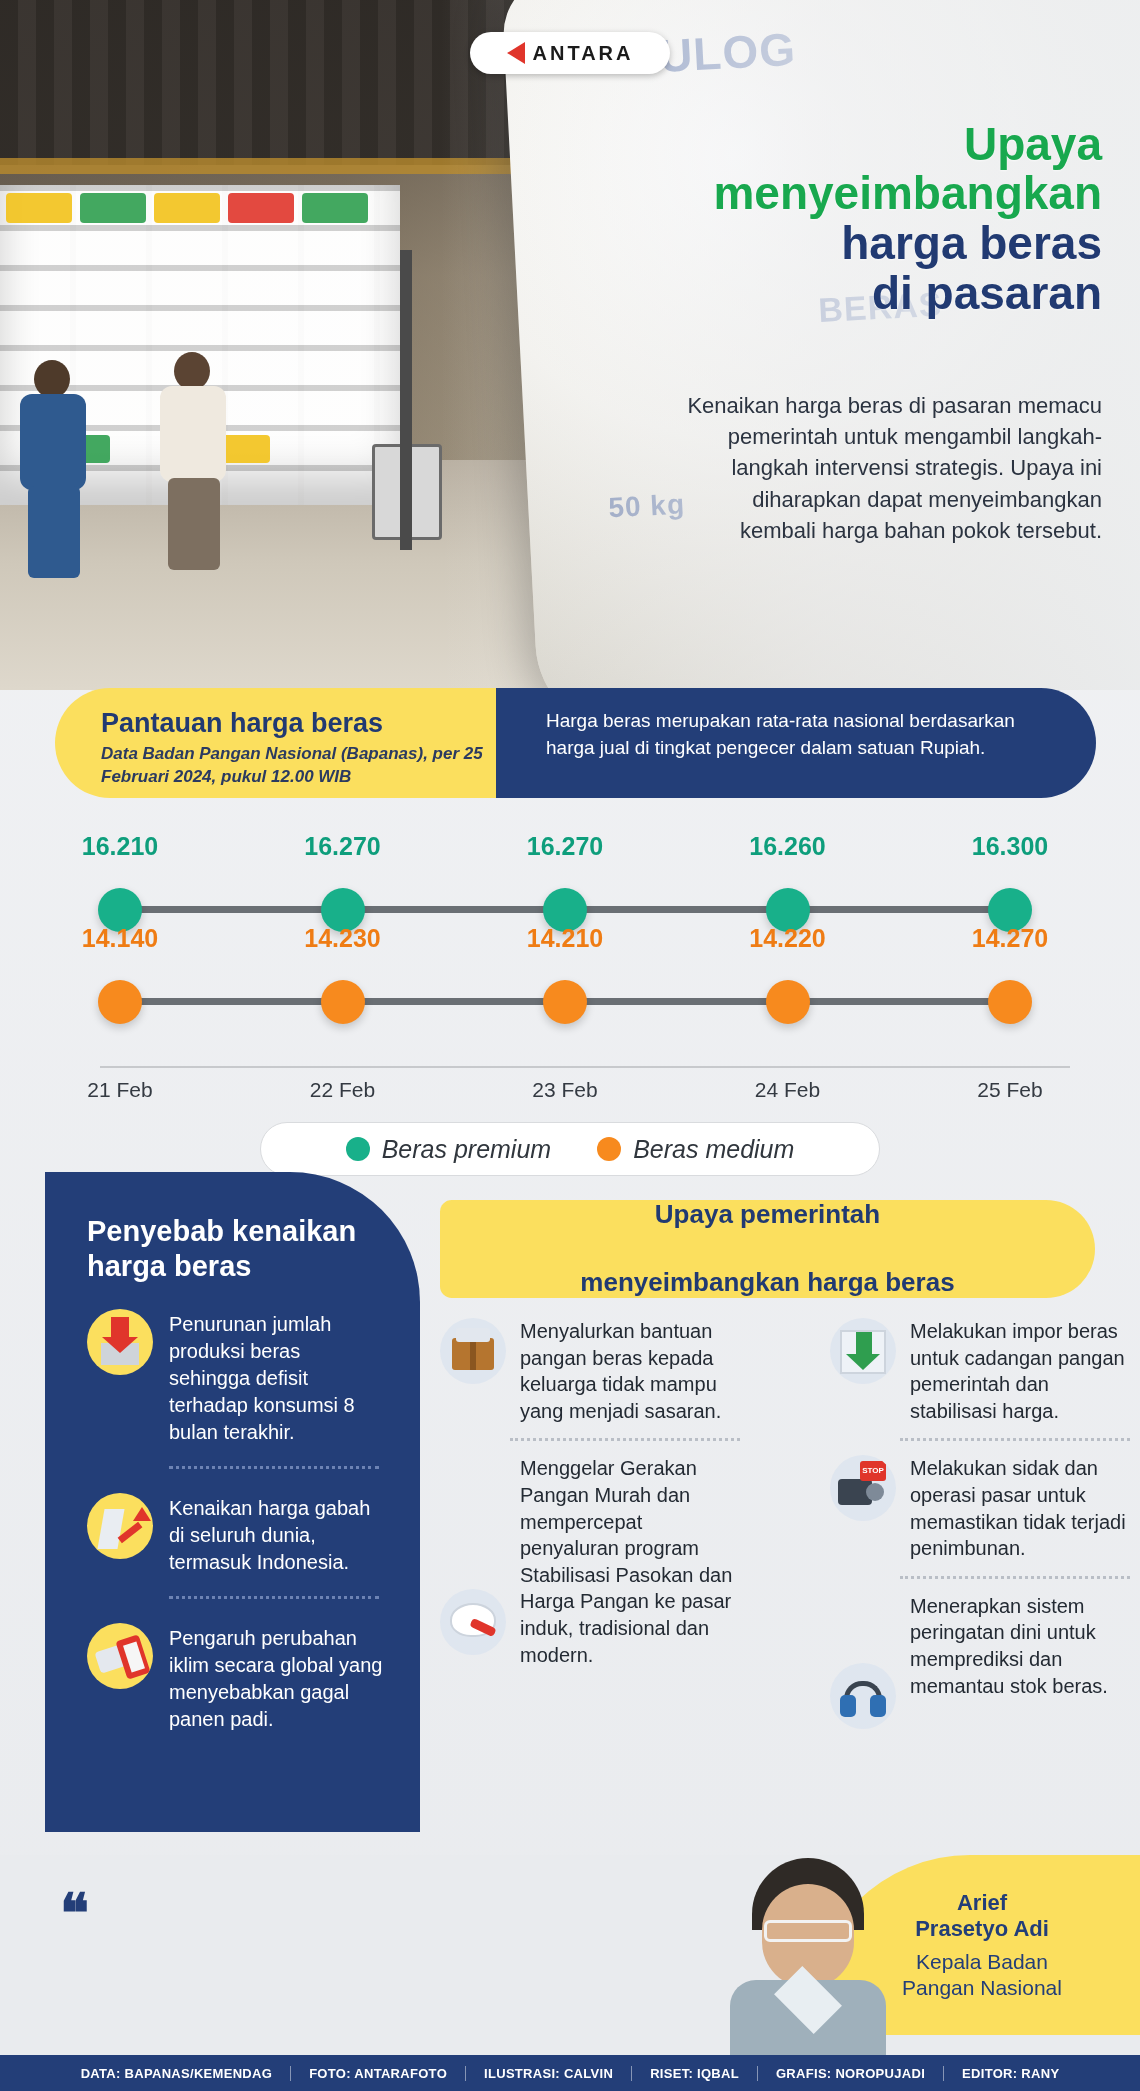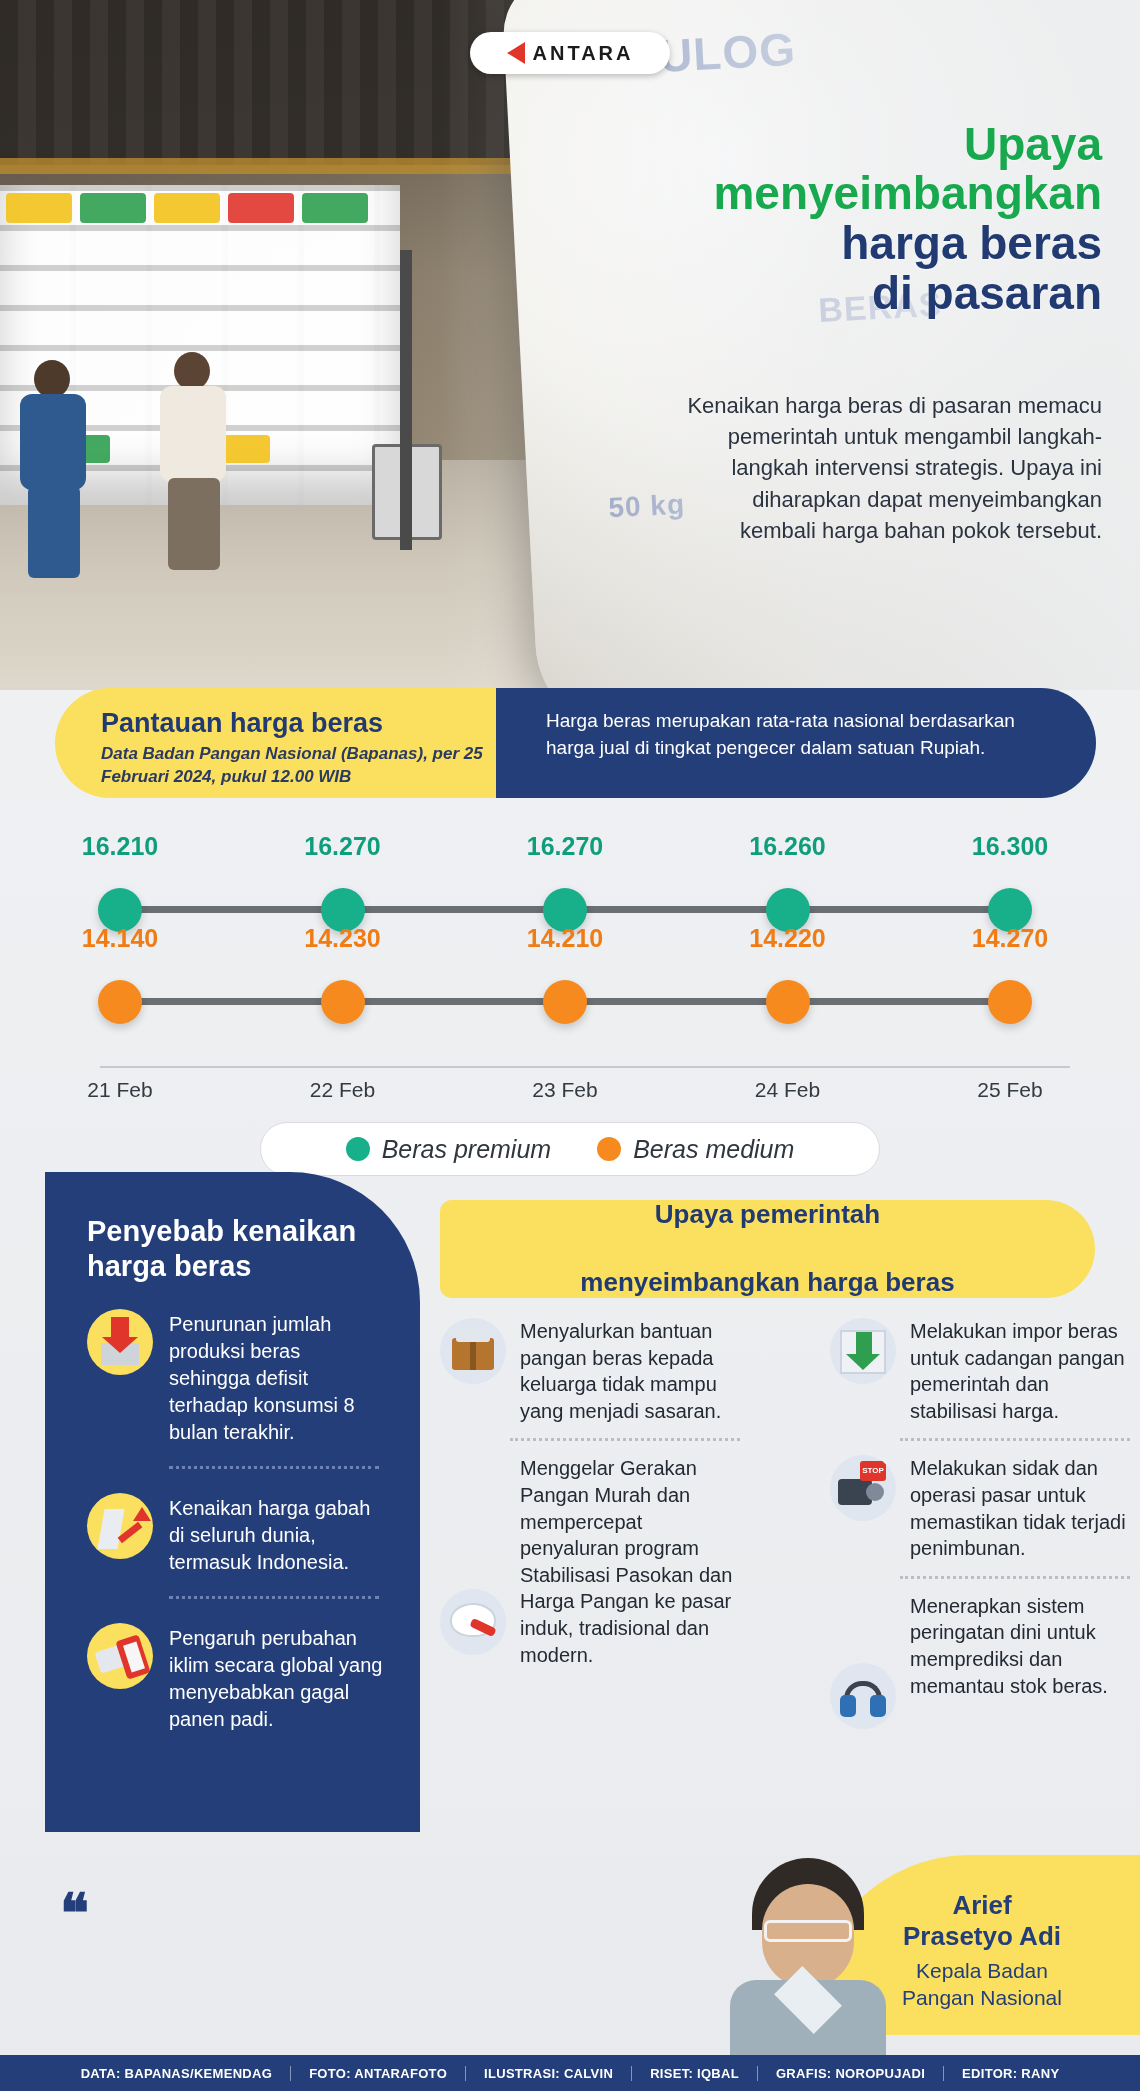--- a/index.html
+++ b/index.html
@@ -177,21 +177,21 @@
   
   .quote-band { position:absolute; left:0; top:1855px; width:1140px; height:200px; background:#e9ebee; }
   .quote-mark { position:absolute; left:60px; top:1882px; font-size:54px; color:#233e78; font-weight:bold; letter-spacing:-4px; }
   .quote-text { position:absolute; left:58px; top:1890px; width:640px; font-size:22px; line-height:1.45; color:#232a33; text-indent:60px; }
   .quote-text i { font-style:italic; }
   .yellow-blob {
     position:absolute; right:0; top:1855px; width:330px; height:180px;
     background:#fbdf5e; border-radius:160px 0 0 0;
   }
   .speaker { position:absolute; right:28px; top:1890px; width:260px; text-align:center; }
-  .speaker .name { font-size:26px; font-weight:bold; color:#233e78; line-height:1.2; }
+  .speaker .name { font-size:22px; font-weight:bold; color:#233e78; line-height:1.2; }
   .speaker .role { font-size:21px; color:#233e78; margin-top:6px; line-height:1.25; }
   .portrait { position:absolute; left:718px; top:1858px; width:180px; height:200px; }
   .portrait .hair { position:absolute; left:34px; top:0; width:112px; height:72px; background:#2f2a26; border-radius:56px 56px 0 0; }
   .portrait .face { position:absolute; left:44px; top:26px; width:92px; height:104px; background:#d9b08c; border-radius:46px; }
   .portrait .glasses { position:absolute; left:46px; top:62px; width:88px; height:22px; border:3px solid #f2f2f2; border-radius:6px; }
   .portrait .shirt { position:absolute; left:12px; top:122px; width:156px; height:90px; background:#9fb0bb; border-radius:26px 26px 0 0; }
   .portrait .collar { position:absolute; left:62px; top:122px; width:56px; height:40px; background:#e8eef2; transform:rotate(45deg); }
 
   
   .footer {

